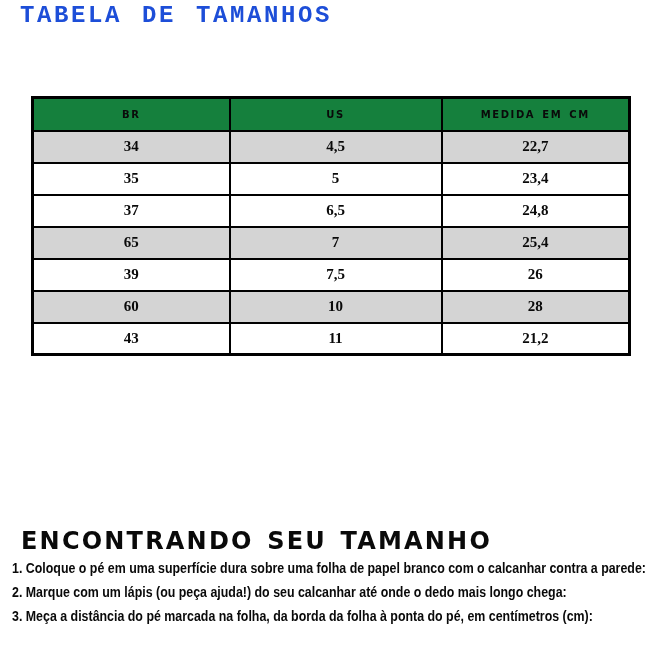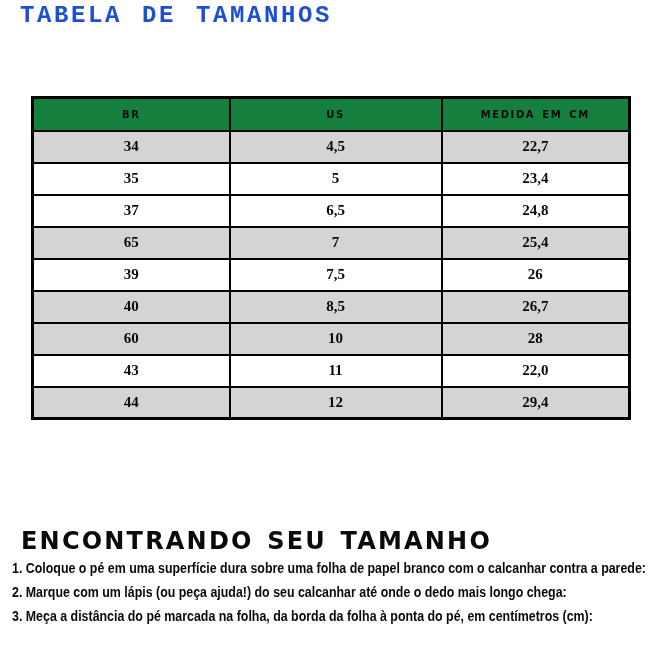--- a/index.html
+++ b/index.html
@@ -133,38 +133,28 @@
         <td>65</td>
         <td>7</td>
         <td>25,4</td>
       </tr>
       <tr>
         <td>39</td>
         <td>7,5</td>
         <td>26</td>
       </tr>
       <tr class="alt">
-        <td>40</td>
-        <td>8,5</td>
-        <td>26,7</td>
-      </tr>
-      <tr class="alt">
         <td>60</td>
         <td>10</td>
         <td>28</td>
       </tr>
       <tr>
         <td>43</td>
         <td>11</td>
-        <td>22,0</td>
-      </tr>
-      <tr class="alt">
-        <td>44</td>
-        <td>12</td>
-        <td>29,4</td>
+        <td>21,2</td>
       </tr>
     </tbody>
 </table>
 
 <div class="section-heading">ENCONTRANDO SEU TAMANHO</div>
 
 <div class="steps">
   <div class="step">1. Coloque o pé em uma superfície dura sobre uma folha de papel branco com o calcanhar contra a parede:</div>
   <div class="step">2. Marque com um lápis (ou peça ajuda!) do seu calcanhar até onde o dedo mais longo chega:</div>
   <div class="step">3. Meça a distância do pé marcada na folha, da borda da folha à ponta do pé, em centímetros (cm):</div>

